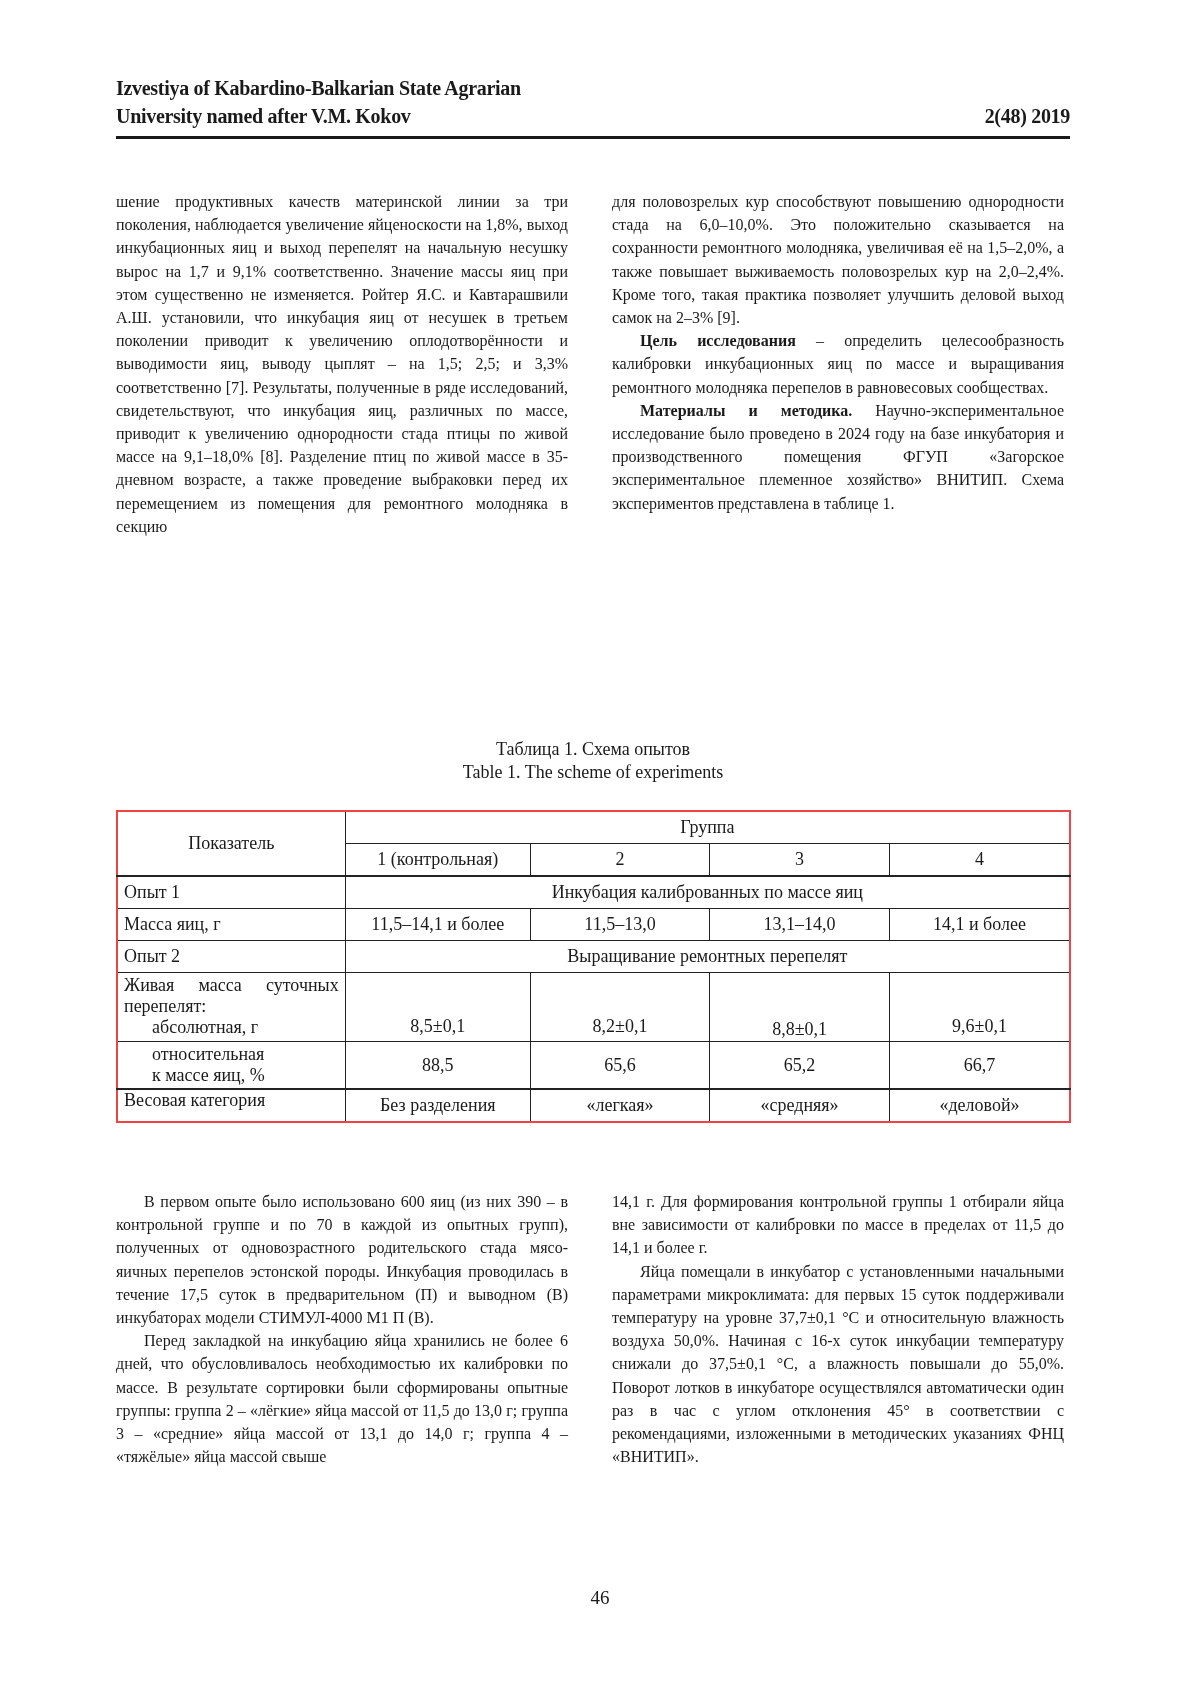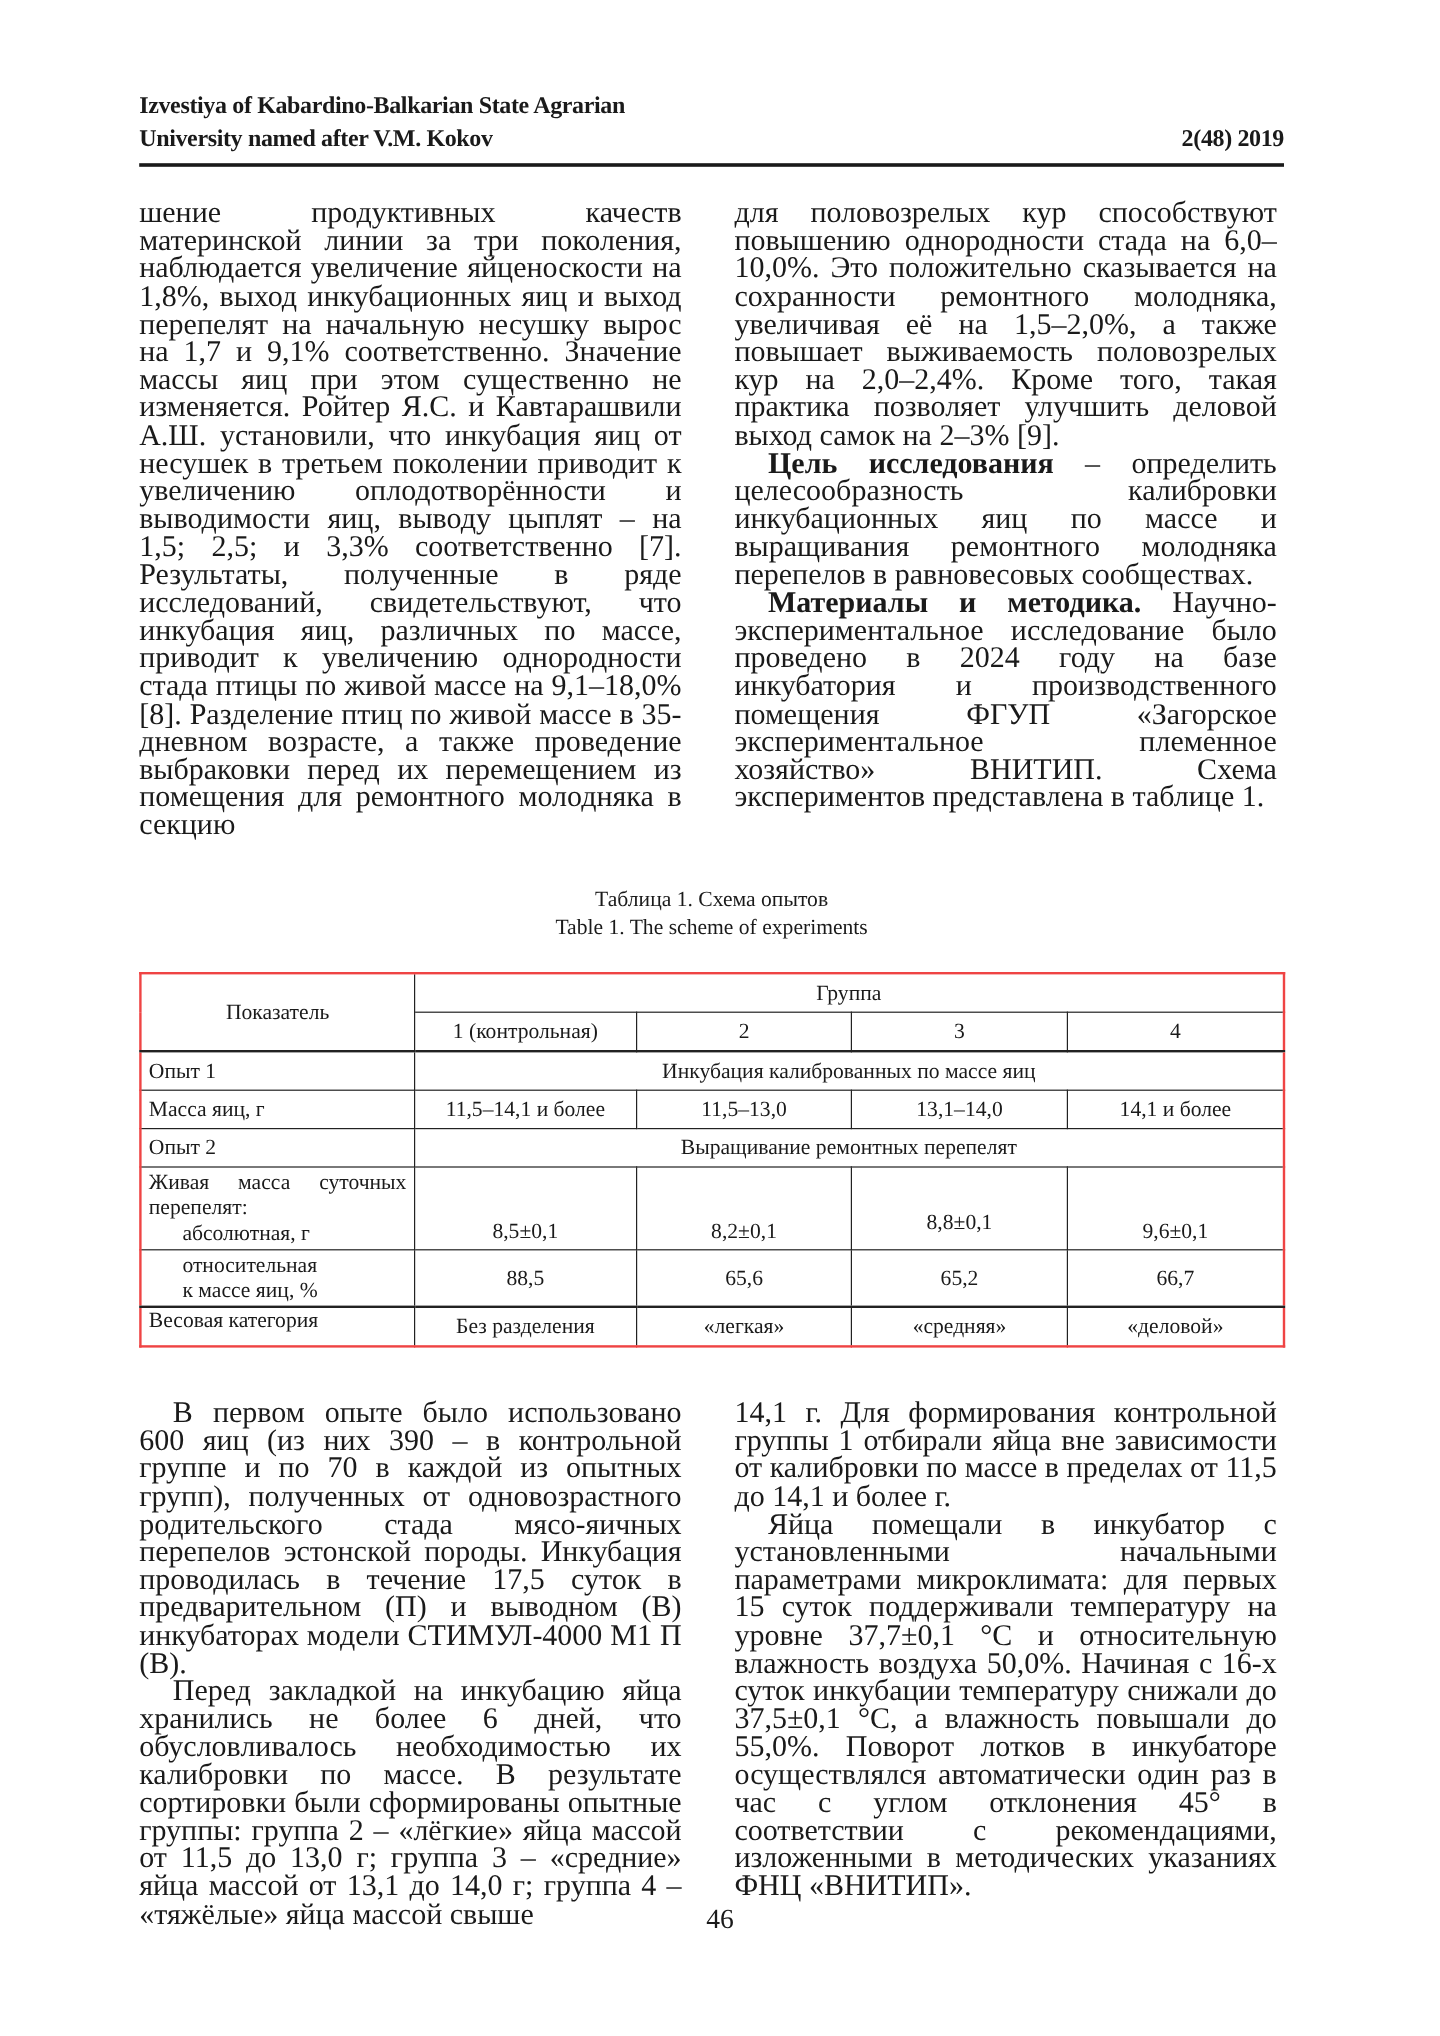--- a/index.html
+++ b/index.html
@@ -1,38 +1,38 @@
 <!DOCTYPE html>
 <html><head>
 <meta charset="utf-8">
 <style>
   html, body { margin: 0; padding: 0; background: #ffffff; }
   body { width: 1200px; height: 1697px; position: relative; overflow: hidden; color: #1a1a1a; font-family: "Liberation Serif", serif; }
   .header { position: absolute; left: 116px; top: 74px; width: 954px; }
   .header .line { font-family: "Liberation Serif", serif; font-weight: bold; font-size: 20px; line-height: 28px; letter-spacing: -0.3px; }
   .header .row2 { display: flex; justify-content: space-between; }
   .header .rule { position: absolute; left: 0; top: 62px; width: 954px; height: 3px; background: #1a1a1a; }
-  .col { position: absolute; width: 452px; font-size: 25px; line-height: 23.2px; text-align: justify; }
+  .col { position: absolute; width: 452px; font-size: 16px; line-height: 23.2px; text-align: justify; margin-top: 24px; }
   .col p { margin: 0; }
   .col p.ind { text-indent: 28px; }
   .col b { font-weight: bold; }
   #col1 { left: 116px; top: 166px; }
   #col2 { left: 612px; top: 166px; }
   #col3 { left: 116px; top: 1166px; }
   #col4 { left: 612px; top: 1166px; }
   .caption { position: absolute; left: 116px; width: 954px; text-align: center; font-size: 18px; line-height: 23px; }
   .caption b { font-weight: normal; }
   #cap1 { top: 738px; }
   #cap2 { top: 761px; }
   table.scheme { position: absolute; left: 116px; top: 810px; width: 955px; border-collapse: collapse; font-size: 18px; }
   table.scheme td { border: 1px solid #222; padding: 0 6px; height: 31px; text-align: center; vertical-align: middle; line-height: 21px; }
   table.scheme td.left { text-align: left; }
   table.scheme tr.thick td { border-top: 2px solid #222; }
   table.scheme { border: 2px solid #ef4444; }
-  .pnum { position: absolute; top: 1587px; left: 0; width: 1200px; text-align: center; font-size: 23px; }
+  .pnum { position: absolute; top: 1587px; left: 0; width: 1200px; text-align: center; font-size: 19px; }
   .c1 { width: 219px; } .c2 { width: 176px; } .c3 { width: 172px; } .c4 { width: 172px; } .c5 { width: 172px; }
   .multi { line-height: 21px; }
   .ind2 { padding-left: 28px; display: block; }
 </style>
 </head>
 <body>
 
 <div class="header">
   <div class="line">Izvestiya of Kabardino-Balkarian State Agrarian</div>
   <div class="line row2">
@@ -82,21 +82,21 @@
     <td class="left">Опыт 2</td>
     <td colspan="4">Выращивание ремонтных перепелят</td>
   </tr>
   <tr>
     <td class="left multi" style="height:66px; vertical-align:top; padding-top:2px;">
       <span style="display:block; text-align:justify;">Живая масса суточных перепелят:</span>
       <span class="ind2">абсолютная, г</span>
     </td>
     <td style="vertical-align:bottom; padding-bottom:4px;">8,5±0,1</td>
     <td style="vertical-align:bottom; padding-bottom:4px;">8,2±0,1</td>
-    <td style="vertical-align:bottom; padding-bottom:12px;">8,8±0,1</td>
+    <td style="vertical-align:bottom; padding-bottom:1px;">8,8±0,1</td>
     <td style="vertical-align:bottom; padding-bottom:4px;">9,6±0,1</td>
   </tr>
   <tr>
     <td class="left multi" style="height:46px;">
       <span class="ind2">относительная</span>
       <span class="ind2">к массе яиц, %</span>
     </td>
     <td>88,5</td>
     <td>65,6</td>
     <td>65,2</td>

